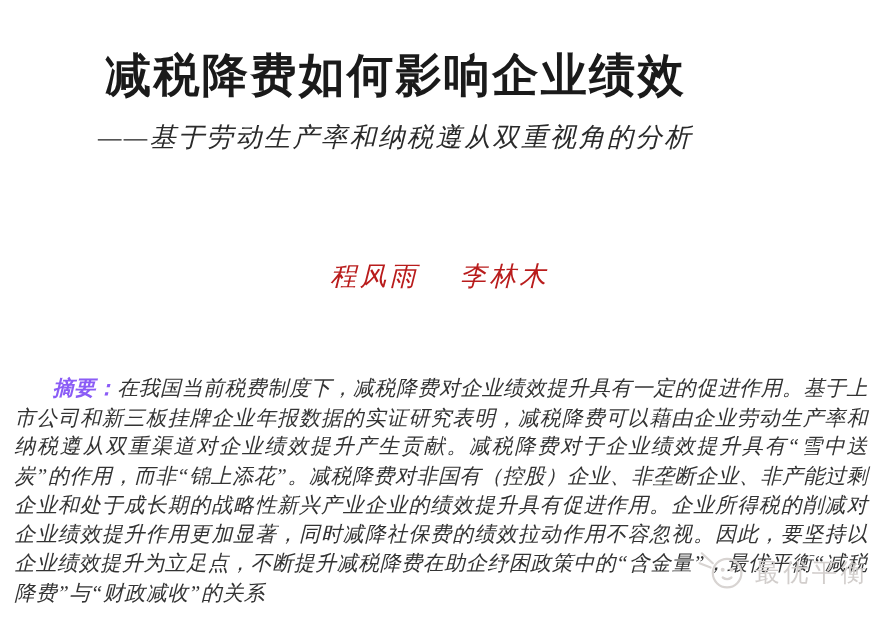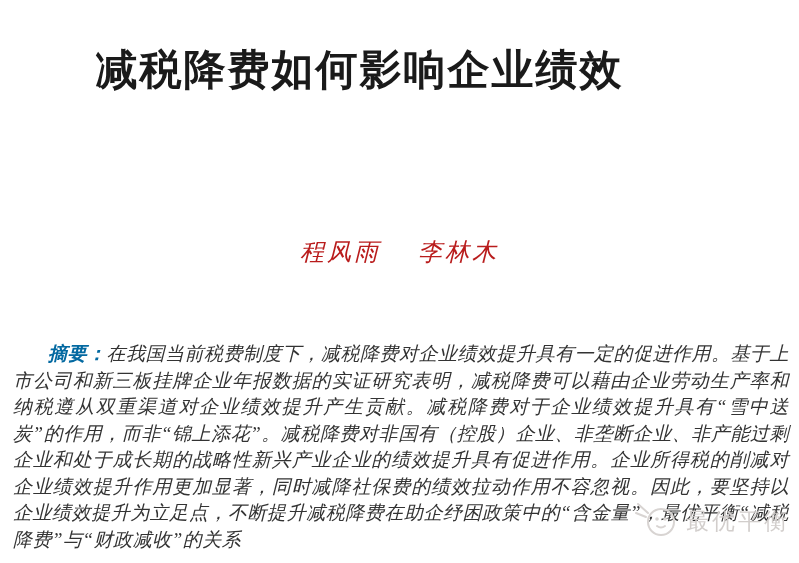--- a/index.html
+++ b/index.html
@@ -66,21 +66,21 @@
     font-size: 19px;
     line-height: 26.5px;
     font-style: italic;
     text-align: justify;
     text-indent: 35px;
     color: #333333;
     letter-spacing: 0.5px;
   }
   .abstract-label {
     font-weight: 700;
-    color: #0369a1;
+    color: #8b5cf6;
   }
   .watermark {
     position: absolute;
     right: 9px;
     bottom: 21px;
     display: flex;
     align-items: center;
     gap: 6px;
     pointer-events: none;
   }
@@ -92,20 +92,21 @@
     font-weight: 400;
   }
 </style>
 </head>
 <body>
 
 <div class="page">
 
   <div class="title-block">
     <h1 class="paper-title">减税降费如何影响企业绩效</h1>
+    <h2 class="paper-subtitle">——基于劳动生产率和纳税遵从双重视角的分析</h2>
   </div>
 
   <div class="authors">
     <span class="author">程风雨</span>
     <span class="author">李林木</span>
   </div>
 
   <p class="abstract"><span class="abstract-label">摘要：</span><span>在我国当前税费制度下，减税降费对企业绩效提升具有一定的促进作用。基于上市公司和新三板挂牌企业年报数据的实证研究表明，减税降费可以藉由企业劳动生产率和纳税遵从双重渠道对企业绩效提升产生贡献。减税降费对于企业绩效提升具有“雪中送炭”的作用，而非“锦上添花”。减税降费对非国有（控股）企业、非垄断企业、非产能过剩企业和处于成长期的战略性新兴产业企业的绩效提升具有促进作用。企业所得税的削减对企业绩效提升作用更加显著，同时减降社保费的绩效拉动作用不容忽视。因此，要坚持以企业绩效提升为立足点，不断提升减税降费在助企纾困政策中的“含金量”，最优平衡“减税降费”与“财政减收”的关系</span></p>
 
   <div class="watermark">

